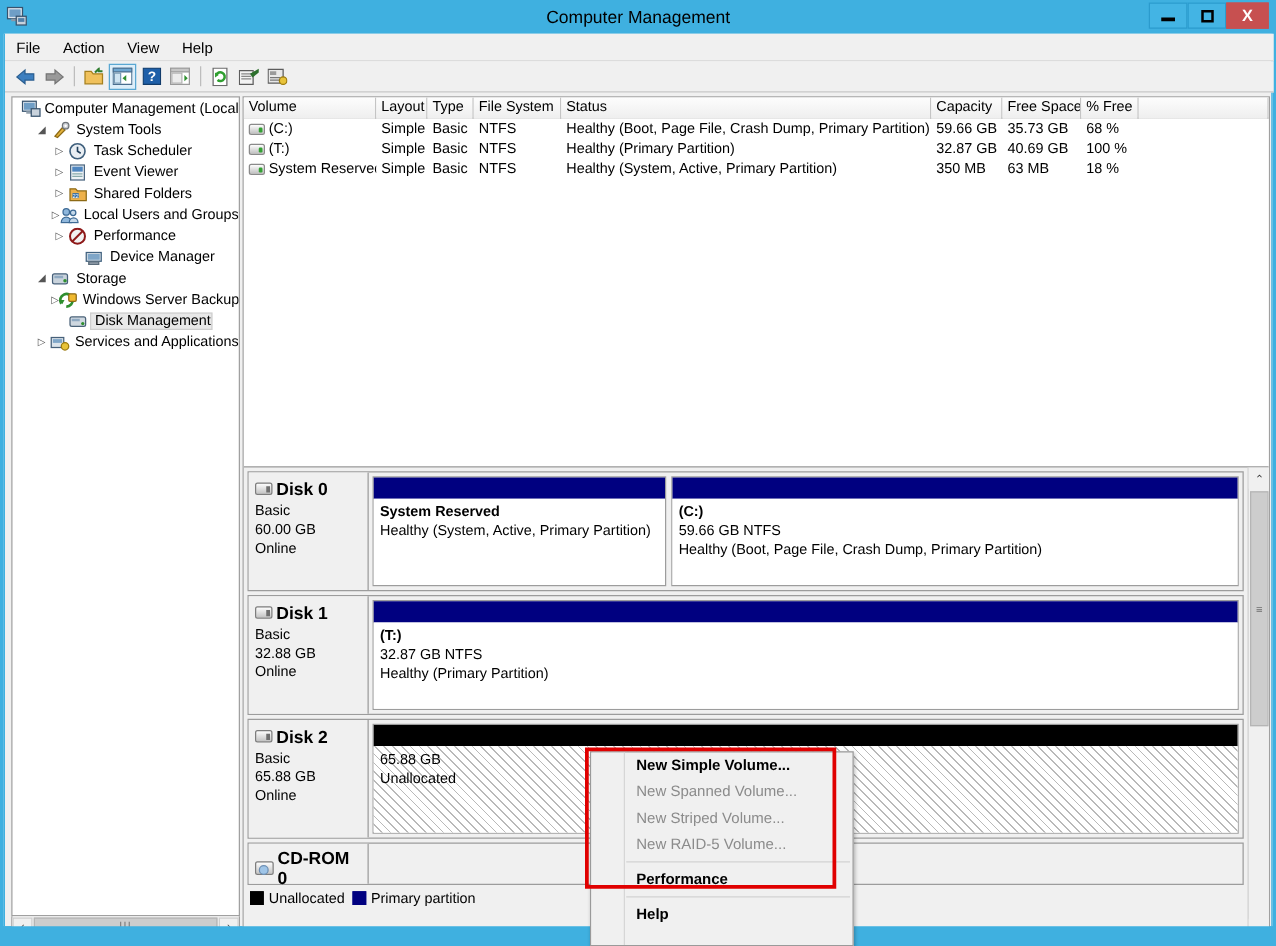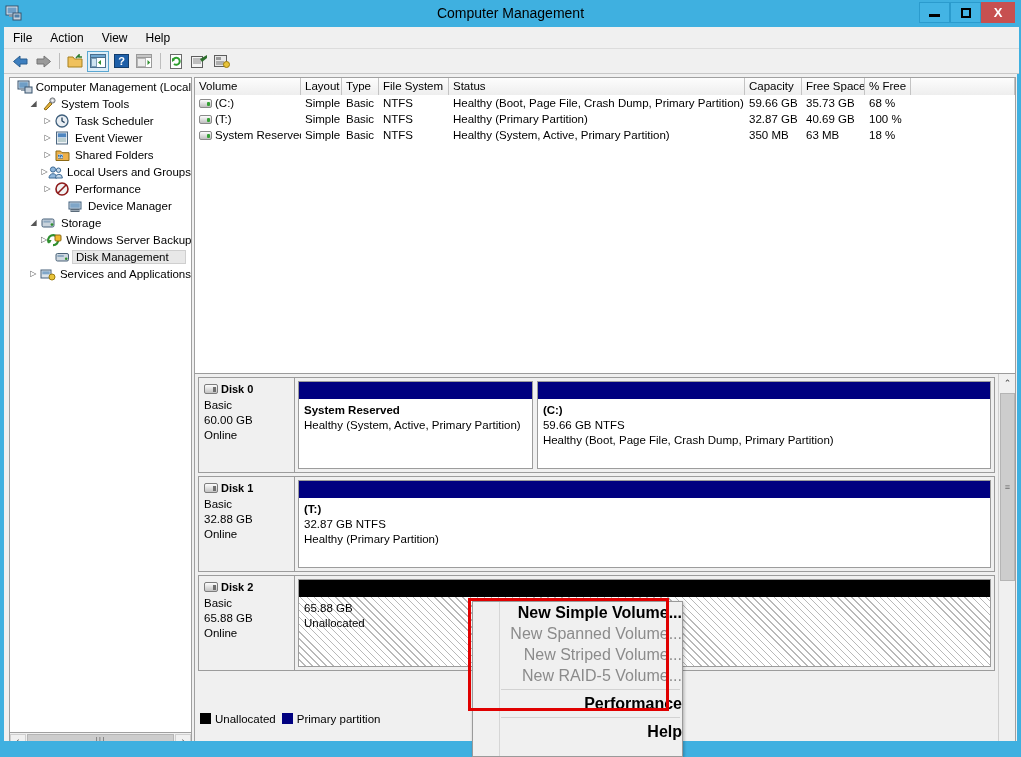--- a/index.html
+++ b/index.html
@@ -88,21 +88,21 @@
     display: flex; align-items: center; height: 17px;
     font-size: 11.5px; color: #000; white-space: nowrap;
   }
   .tree-row .twisty {
     width: 13px; height: 17px; display: flex; align-items: center; justify-content: center;
     font-size: 8px; color: #555;
   }
   .tree-row .tico { width: 18px; height: 16px; display: flex; align-items:center; justify-content:center; }
   .tree-row .tlabel { padding-left: 3px; }
   .tree-row.selected .tlabel {
-    background: #e8e8e8; border: 1px solid #cfcfcf; padding: 0 16px 0 3px;
+    background: #e8e8e8; border: 1px solid #cfcfcf; padding: 0 0 0 3px;
   }
 
   
   #left-hscroll {
     position: absolute; left: 5px; top: 706px; width: 183px; height: 17px;
     background: #f0f0f0; border: 1px solid #a0a0a0; border-top: none;
     display: flex; align-items: center;
   }
   .hs-arrow {
     width: 16px; height: 15px; background: #f0f0f0; border: 1px solid #cfcfcf;
@@ -156,21 +156,21 @@
     background: #f0f0f0;
     border: 1px solid #9c9c9c;
     display: flex;
     height: 96px;
   }
   .disk-head {
     width: 96px; flex: 0 0 96px; background: #f0f0f0;
     border-right: 1px solid #9c9c9c; padding: 5px 4px 0 5px;
   }
   .disk-head .dh-title {
-    font-size: 11px; font-weight: bold; display: flex; align-items: center; margin-bottom: 3px;
+    font-size: 14px; font-weight: bold; display: flex; align-items: center; margin-bottom: 3px;
   }
   .disk-head .dh-line { font-size: 11.5px; line-height: 15px; }
   .disk-icon {
     width: 14px; height: 10px; margin-right: 3px; flex:0 0 auto;
     background: linear-gradient(#fdfdfd,#c3c3c3);
     border: 1px solid #7d7d7d; border-radius: 2px; position: relative;
   }
   .disk-icon::after{ content:''; position:absolute; right:1px; top:2px; width:3px; height:5px; background:#6f6f6f;}
 
   .disk-body { flex: 1 1 auto; padding: 3px; display: flex; gap: 4px; }
@@ -246,21 +246,21 @@
     box-shadow: 1px 1px 3px rgba(0,0,0,.28);
     z-index: 40;
     overflow: hidden;
   }
   #ctx-gutter {
     position: absolute; left: 0; top: 0; width: 27px; height: 156px;
     background: #f0f0f0; border-right: 1px solid #d6d6d6;
   }
   .ctx-item {
     position: relative; height: 21px; line-height: 21px;
-    padding-left: 36px; font-size: 16px; color: #000; white-space: nowrap; text-align: right;
+    padding-left: 36px; font-size: 12px; color: #000; white-space: nowrap;
   }
   .ctx-item.bold { font-weight: bold; }
   .ctx-item.disabled { color: #8b8b8b; }
   .ctx-sep {
     height: 1px; background: #d2d2d2; margin: 3px 2px 3px 28px;
   }
 
   
   #red-box {
     position: absolute; left: 468px; top: 598px; width: 201px; height: 113px;
@@ -639,20 +639,30 @@
               <div class="disk-body">
                 <div class="part unalloc" style="flex: 100 1 0px;">
                   <div class="cap" style="background: rgb(0, 0, 0);"></div>
                   <div class="pbody">
                     <div class="pl">65.88 GB</div>
                     <div class="pl">Unallocated</div>
                   </div>
                 </div>
               </div>
             </div>
+            <div id="cdrom-row">
+              <div class="disk-head">
+                <div class="dh-title">
+                  <span class="cd-icon"></span>
+                  <span>CD-ROM 0</span>
+                </div>
+                <div class="dh-line">DVD (D:)</div>
+              </div>
+              <div class="disk-body"></div>
+            </div>
           </div>
 
         <div id="disk-vscroll">
           <div class="vs-arrow">⌃</div>
           <div id="vs-thumb">
             <span class="grip">≡</span>
           </div>
           <div class="vs-arrow" style="position:absolute;bottom:0;left:0">⌄</div>
         </div>
       <div id="legend">

